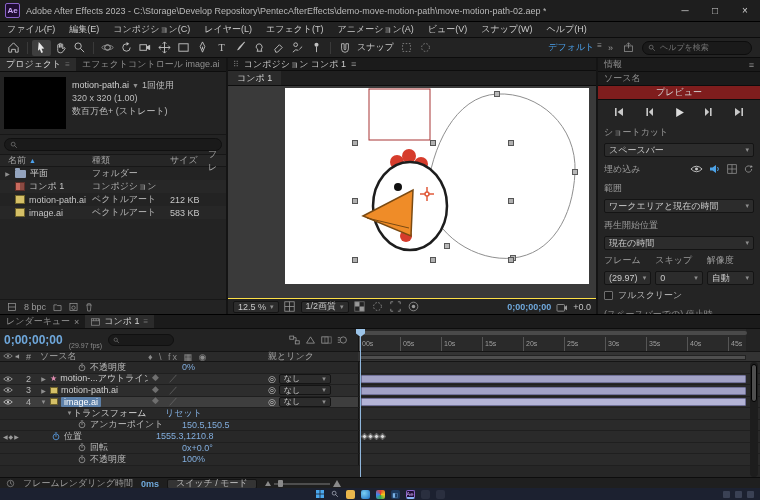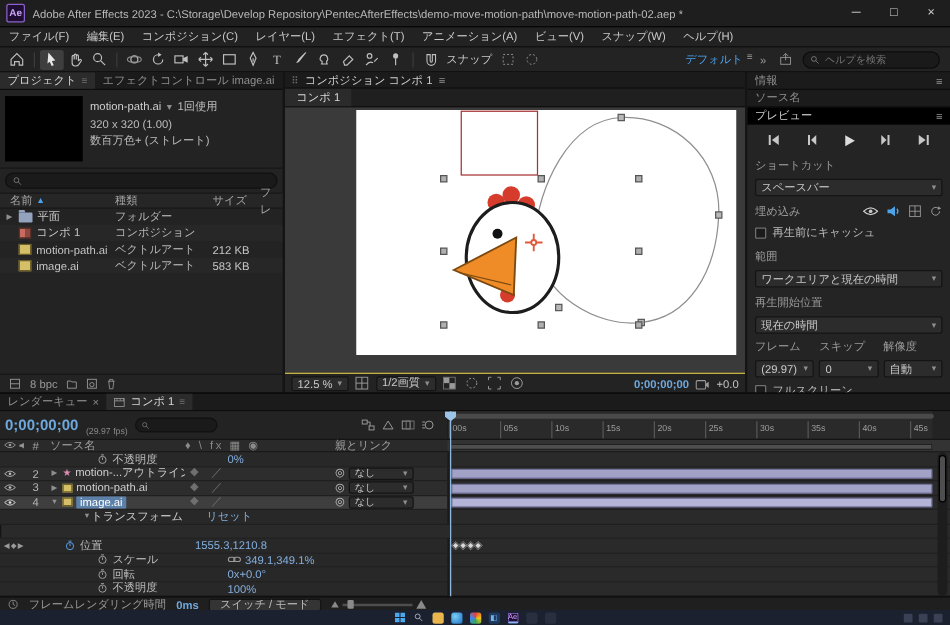--- a/index.html
+++ b/index.html
@@ -80,21 +80,21 @@
   .comp-foot{flex:0 0 auto;height:16px;display:flex;align-items:center;gap:4px;padding:0 5px;background:#232323;border-top:1px solid #fde047;}
   .sel{display:inline-flex;align-items:center;justify-content:space-between;background:#2c2c2c;border:1px solid #141414;border-radius:2px;height:12px;padding:0 4px;color:#c9c9c9;gap:4px;white-space:nowrap;}
   .caret{color:#8f8f8f;font-size:7px;}
   .mini-ic{width:14px;height:12px;display:inline-flex;align-items:center;justify-content:center;}
   .timecode{color:#6fa8dc;font-weight:bold;}
   .comp-tc{margin-left:auto;}
 
   
   .rp-head{height:14px;display:flex;align-items:center;background:#1b1b1b;border-bottom:1px solid #0d0d0d;padding:0 6px;color:#8f8f8f;flex:0 0 auto;}
   .rp-head .hamb{margin-left:auto;}
-  .rp-head.on{color:#d0d0d0;background:#000000;}
+  .rp-head.on{color:#d0d0d0;background:#7f1d1d;flex-direction:column;}
   .rp-body{flex:1 1 auto;background:#242424;padding:4px 6px 0 6px;display:flex;flex-direction:column;gap:4px;}
   .pb-row{display:flex;align-items:center;justify-content:space-between;padding:2px 6px;}
   .pb-btn{width:18px;height:12px;display:inline-flex;align-items:center;justify-content:center;}
   .rp-label{color:#9a9a9a;margin-top:2px;}
   .rp-sel{height:14px;}
   .inc-row{display:flex;align-items:center;gap:6px;}
   .inc-icons{margin-left:auto;display:flex;gap:6px;align-items:center;}
   .chk-row{display:flex;align-items:center;gap:5px;color:#bdbdbd;}
   .chk{width:9px;height:9px;background:#1b1b1b;border:1px solid #6f6f6f;border-radius:1px;}
   .grid3{display:grid;grid-template-columns:1fr 1fr 1fr;gap:4px;}
@@ -594,24 +594,20 @@
                 </svg>
               </span>
             <span>
                 <svg width="11" height="10" viewBox="0 0 14 12">
                   <path d="M11 6 a4 4 0 1 1-1.2-2.8" fill="none" stroke="#9a9a9a"></path>
                   <path d="M10 1 L12.5 3.5 L9 4.5 Z" fill="#9a9a9a"></path>
                 </svg>
               </span>
           </span>
         </div>
-        <div class="chk-row">
-          <span class="chk"></span>
-          <span>再生前にキャッシュ</span>
-        </div>
         <div class="rp-label">範囲</div>
         <div class="sel rp-sel">
             <span>ワークエリアと現在の時間</span>
             <span class="caret">▾</span>
           </div>
         <div class="rp-label">再生開始位置</div>
         <div class="sel rp-sel">
             <span>現在の時間</span>
             <span class="caret">▾</span>
           </div>
@@ -848,69 +844,60 @@
           <span class="cell-av"></span>
           <span class="indent1"></span>
           <span class="tw">▼</span>
           <span class="prop-label grp">トランスフォーム</span>
           <span class="prop-value">リセット</span>
         </div>
         <div class="tl-track"></div>
       </div>
 
       <div class="tl-row prop">
-        <div class="tl-track"></div>
-      </div>
-
-      <div class="tl-row prop">
-        <div class="tl-left">
-          <span class="cell-av">
-              <span class="kf-nav">◀◆▶</span>
-            </span>
-          <span class="indent2" style="width:26px"></span>
-          <span style="width:12px">
-              <svg width="8" height="9" viewBox="0 0 10 11">
-                <line x1="3.5" y1="1" x2="6.5" y2="1" stroke="#5aa0e8"></line>
-                <circle cx="5" cy="6" r="3.6" fill="none" stroke="#5aa0e8"></circle>
-                <line x1="5" y1="6" x2="5" y2="3.6" stroke="#5aa0e8"></line>
-              </svg>
-            </span>
-          <span class="prop-label">位置</span>
-          <span class="prop-value">1555.3,1210.8</span>
-        </div>
-        <div class="tl-track">
-          <span class="kf" style="left:3px"></span>
-          <span class="kf" style="left:9px"></span>
-          <span class="kf" style="left:15px"></span>
-          <span class="kf" style="left:21px"></span>
-        </div>
-      </div>
-
-      <div class="tl-row prop">
         <div class="tl-left">
           <span class="cell-av"></span>
           <span class="indent2"></span>
           <span style="width:12px">
               <svg width="8" height="9" viewBox="0 0 10 11">
                 <line x1="3.5" y1="1" x2="6.5" y2="1" stroke="#9a9a9a"></line>
                 <circle cx="5" cy="6" r="3.6" fill="none" stroke="#9a9a9a"></circle>
                 <line x1="5" y1="6" x2="5" y2="3.6" stroke="#9a9a9a"></line>
               </svg>
             </span>
-          <span class="prop-label">スケール</span>
-          <span style="margin-right:3px">
-              <svg width="11" height="7" viewBox="0 0 12 8">
-                <rect x="0.5" y="2" width="6" height="4" rx="2" fill="none" stroke="#9a9a9a"></rect>
-                <rect x="5.5" y="2" width="6" height="4" rx="2" fill="none" stroke="#9a9a9a"></rect>
-              </svg>
-            </span>
-          <span class="prop-value">349.1,349.1%</span>
+          <span class="prop-label">アンカーポイント</span>
+          <span class="prop-value">150.5,150.5</span>
         </div>
         <div class="tl-track"></div>
       </div>
+
+      <div class="tl-row prop">
+        <div class="tl-left">
+          <span class="cell-av">
+              <span class="kf-nav">◀◆▶</span>
+            </span>
+          <span class="indent2" style="width:26px"></span>
+          <span style="width:12px">
+              <svg width="8" height="9" viewBox="0 0 10 11">
+                <line x1="3.5" y1="1" x2="6.5" y2="1" stroke="#5aa0e8"></line>
+                <circle cx="5" cy="6" r="3.6" fill="none" stroke="#5aa0e8"></circle>
+                <line x1="5" y1="6" x2="5" y2="3.6" stroke="#5aa0e8"></line>
+              </svg>
+            </span>
+          <span class="prop-label">位置</span>
+          <span class="prop-value">1555.3,1210.8</span>
+        </div>
+        <div class="tl-track">
+          <span class="kf" style="left:3px"></span>
+          <span class="kf" style="left:9px"></span>
+          <span class="kf" style="left:15px"></span>
+          <span class="kf" style="left:21px"></span>
+        </div>
+      </div>
+
 
       <div class="tl-row prop">
         <div class="tl-left">
           <span class="cell-av"></span>
           <span class="indent2"></span>
           <span style="width:12px">
               <svg width="8" height="9" viewBox="0 0 10 11">
                 <line x1="3.5" y1="1" x2="6.5" y2="1" stroke="#9a9a9a"></line>
                 <circle cx="5" cy="6" r="3.6" fill="none" stroke="#9a9a9a"></circle>
                 <line x1="5" y1="6" x2="5" y2="3.6" stroke="#9a9a9a"></line>

